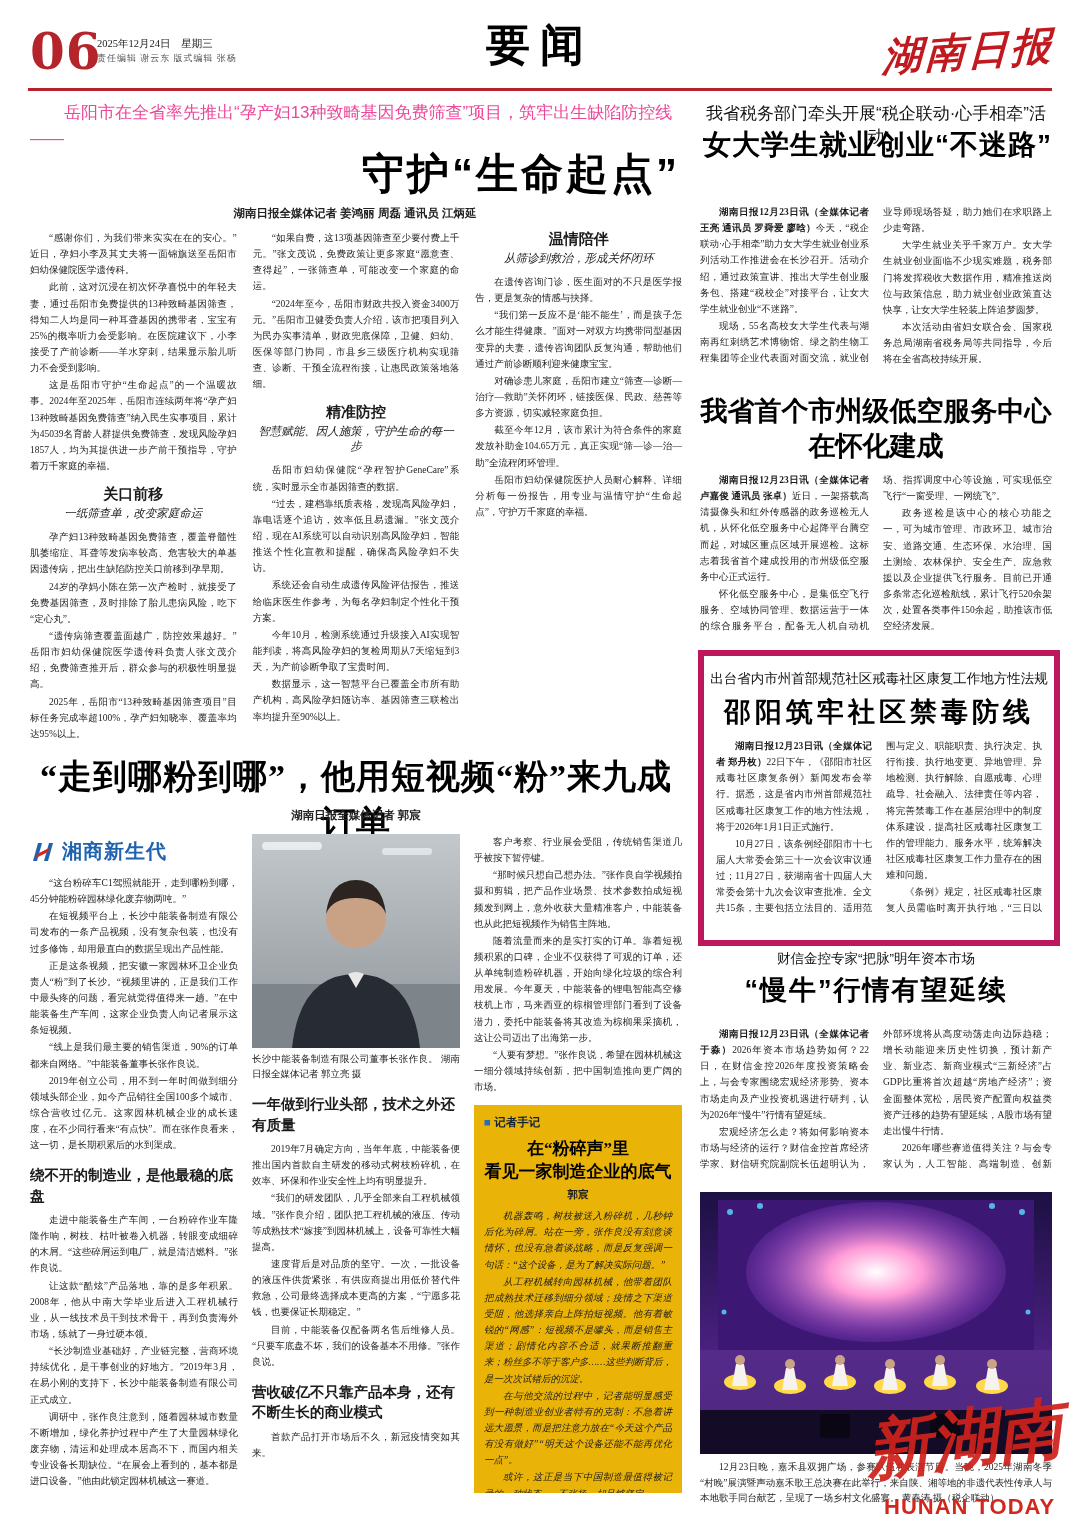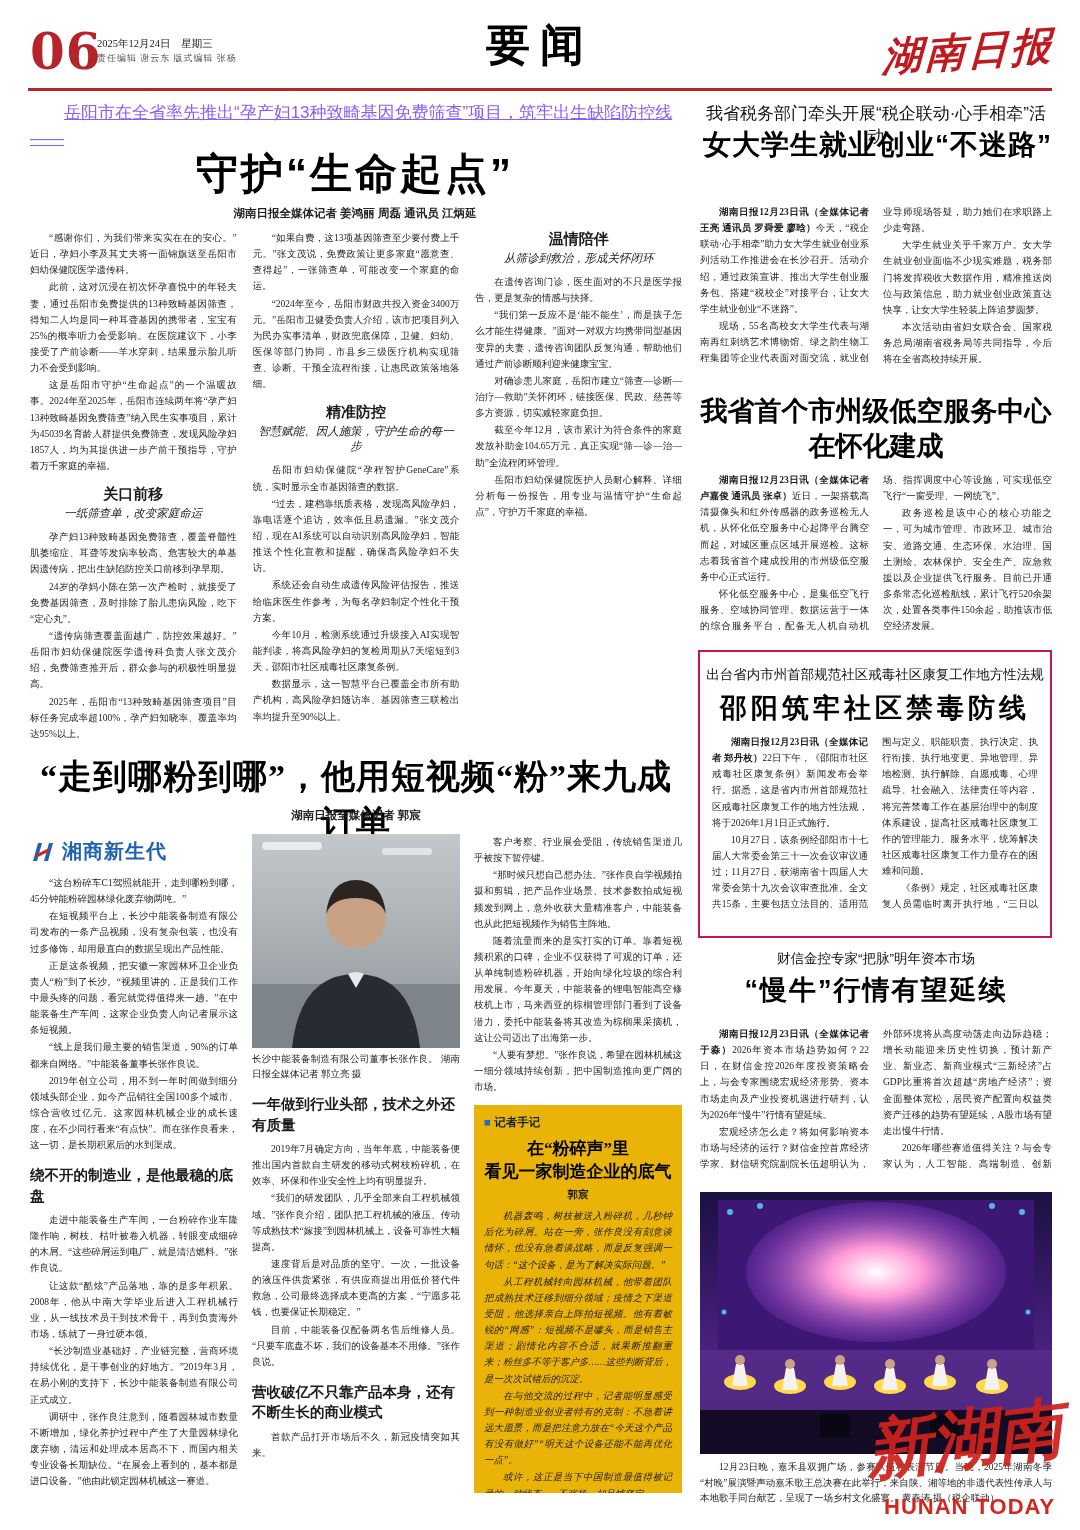--- a/index.html
+++ b/index.html
@@ -9,22 +9,22 @@
   .pagenum{position:absolute;left:30px;top:22px;font:700 50px "DejaVu Serif",serif;color:#b5242a;letter-spacing:1px;}
   .dateblock{position:absolute;left:97px;top:36px;line-height:1.5;}
   .dateline{font-size:10.5px;color:#222;}
   .edline{font-size:9px;color:#555;letter-spacing:1px;}
   .section-title{position:absolute;left:0;top:16px;width:100%;text-align:center;
         font-family:"Liberation Sans",sans-serif;font-weight:900;font-size:44px;letter-spacing:10px;color:#000;}
   .masthead{position:absolute;right:26px;top:24px;font-family:"DejaVu Serif",serif;font-style:italic;font-weight:900;
         font-size:40px;color:#c01a20;transform:rotate(-4deg) skewX(-6deg);letter-spacing:3px;}
   .header-rule{position:absolute;left:28px;top:88px;width:1024px;border-top:3px solid #b5242a;}
   
-  .kicker{font-family:"Liberation Sans",sans-serif;font-size:17px;line-height:1.55;color:#8b5cf6;text-indent:2em;text-decoration:underline;}
-  .big-title{font-family:"Liberation Sans",sans-serif;font-weight:900;text-align:center;color:#000;}
+  .kicker{font-family:"Liberation Sans",sans-serif;font-size:17px;line-height:1.55;color:#ec4899;text-indent:2em;}
+  .big-title{font-family:"Liberation Sans",sans-serif;font-weight:900;text-align:right;color:#000;}
   .byline{font-family:"Liberation Sans",sans-serif;font-weight:700;font-size:11.5px;text-align:center;color:#222;}
   p.body{font-size:9.5px;line-height:1.7;text-align:justify;text-indent:2em;margin:0 0 1px 0;}
   b.lede{font-weight:700;}
   .subh{font-family:"Liberation Sans",sans-serif;font-weight:700;font-size:15px;text-align:center;
         margin:11px 0 2px;break-inside:avoid;}
   .deck{font-style:italic;font-size:11.5px;text-align:center;margin:0 0 8px;break-inside:avoid;color:#222;}
   .subh-left{font-family:"Liberation Sans",sans-serif;font-weight:700;font-size:14.5px;line-height:1.4;
         margin:12px 0 6px;break-inside:avoid;}
   
   .main-kicker{position:absolute;left:30px;top:100px;width:650px;}
@@ -47,21 +47,21 @@
   .note-label::before{content:"■ ";color:#2a6db5;}
   .note-title{font-family:"Liberation Serif",serif;font-weight:900;font-size:17px;text-align:center;line-height:1.35;margin:8px 0 4px;color:#000;}
   .note-author{text-align:center;font-weight:700;font-size:10.5px;margin-bottom:6px;}
   .note-box p.body{font-style:italic;font-size:9.5px;}
   
   .r-kicker{position:absolute;left:700px;width:352px;text-align:center;
         font-family:"Liberation Sans",sans-serif;font-size:17px;color:#111;}
   .r-title{position:absolute;left:700px;width:352px;text-align:center;
         font-family:"Liberation Sans",sans-serif;font-weight:900;color:#000;}
   .r-body{position:absolute;left:700px;width:352px;column-count:2;column-gap:14px;column-fill:auto;overflow:hidden;}
-  .red-box{position:absolute;left:698px;top:650px;width:350px;height:284px;border:2px solid #be185d;background:#fff;}
+  .red-box{position:absolute;left:698px;top:650px;width:350px;height:284px;border:6px solid #be185d;background:#fff;}
   .red-box .in-kicker{margin-top:14px;text-align:center;font-family:"Liberation Sans",sans-serif;font-size:13.5px;color:#111;}
   .red-box .in-title{text-align:center;font-family:"Liberation Sans",sans-serif;font-weight:900;font-size:27px;letter-spacing:4px;margin:6px 0 8px;color:#000;}
   .red-box .in-body{margin:0 12px;height:186px;column-count:2;column-gap:14px;column-fill:auto;overflow:hidden;}
   .stage-photo{position:absolute;left:700px;top:1192px;width:352px;height:262px;display:block;}
   .photo-caption{position:absolute;left:700px;top:1460px;width:352px;font-size:9.5px;line-height:1.65;text-align:justify;text-indent:2em;}
   .photo-credit{font-size:9.5px;}
   .watermark{position:absolute;left:846px;top:1406px;width:236px;text-align:center;
         font-family:"DejaVu Serif",serif;font-style:italic;font-weight:900;font-size:66px;line-height:1;
         color:#cf221c;transform:rotate(-7deg);opacity:.93;pointer-events:none;}
   .wm-tag{position:absolute;left:884px;top:1494px;font-family:"Liberation Sans",sans-serif;font-weight:800;
@@ -97,21 +97,21 @@
     <p class="body">24岁的孕妈小陈在第一次产检时，就接受了免费基因筛查，及时排除了胎儿患病风险，吃下“定心丸”。</p>
     <p class="body">“遗传病筛查覆盖面越广，防控效果越好。”岳阳市妇幼保健院医学遗传科负责人张文茂介绍，免费筛查推开后，群众参与的积极性明显提高。</p>
     <p class="body">2025年，岳阳市“13种致畸基因筛查项目”目标任务完成率超100%，孕产妇知晓率、覆盖率均达95%以上。</p>
     <p class="body">“如果自费，这13项基因筛查至少要付费上千元。”张文茂说，免费政策让更多家庭“愿意查、查得起”，一张筛查单，可能改变一个家庭的命运。</p>
     <p class="body">“2024年至今，岳阳市财政共投入资金3400万元。”岳阳市卫健委负责人介绍，该市把项目列入为民办实事清单，财政兜底保障，卫健、妇幼、医保等部门协同，市县乡三级医疗机构实现筛查、诊断、干预全流程衔接，让惠民政策落地落细。</p>
     <div class="subh">精准防控</div>
     <div class="deck">智慧赋能、因人施策，守护生命的每一步</div>
     <p class="body">岳阳市妇幼保健院“孕程智护GeneCare”系统，实时显示全市基因筛查的数据。</p>
     <p class="body">“过去，建档靠纸质表格，发现高风险孕妇，靠电话逐个追访，效率低且易遗漏。”张文茂介绍，现在AI系统可以自动识别高风险孕妇，智能推送个性化宣教和提醒，确保高风险孕妇不失访。</p>
     <p class="body">系统还会自动生成遗传风险评估报告，推送给临床医生作参考，为每名孕妇制定个性化干预方案。</p>
-    <p class="body">今年10月，检测系统通过升级接入AI实现智能判读，将高风险孕妇的复检周期从7天缩短到3天，邵阳市社区戒毒社区康复条例。</p>
+    <p class="body">今年10月，检测系统通过升级接入AI实现智能判读，将高风险孕妇的复检周期从7天缩短到3天，为产前诊断争取了宝贵时间。</p>
     <p class="body">数据显示，这一智慧平台已覆盖全市所有助产机构，高风险孕妇随访率、基因筛查三联检出率均提升至90%以上。</p>
     <div class="subh">温情陪伴</div>
     <div class="deck">从筛诊到救治，形成关怀闭环</div>
     <p class="body">在遗传咨询门诊，医生面对的不只是医学报告，更是复杂的情感与抉择。</p>
     <p class="body">“我们第一反应不是‘能不能生’，而是孩子怎么才能生得健康。”面对一对双方均携带同型基因变异的夫妻，遗传咨询团队反复沟通，帮助他们通过产前诊断顺利迎来健康宝宝。</p>
     <p class="body">对确诊患儿家庭，岳阳市建立“筛查—诊断—治疗—救助”关怀闭环，链接医保、民政、慈善等多方资源，切实减轻家庭负担。</p>
     <p class="body">截至今年12月，该市累计为符合条件的家庭发放补助金104.65万元，真正实现“筛—诊—治—助”全流程闭环管理。</p>
     <p class="body">岳阳市妇幼保健院医护人员耐心解释、详细分析每一份报告，用专业与温情守护“生命起点”，守护万千家庭的幸福。</p>
   </div>
 

